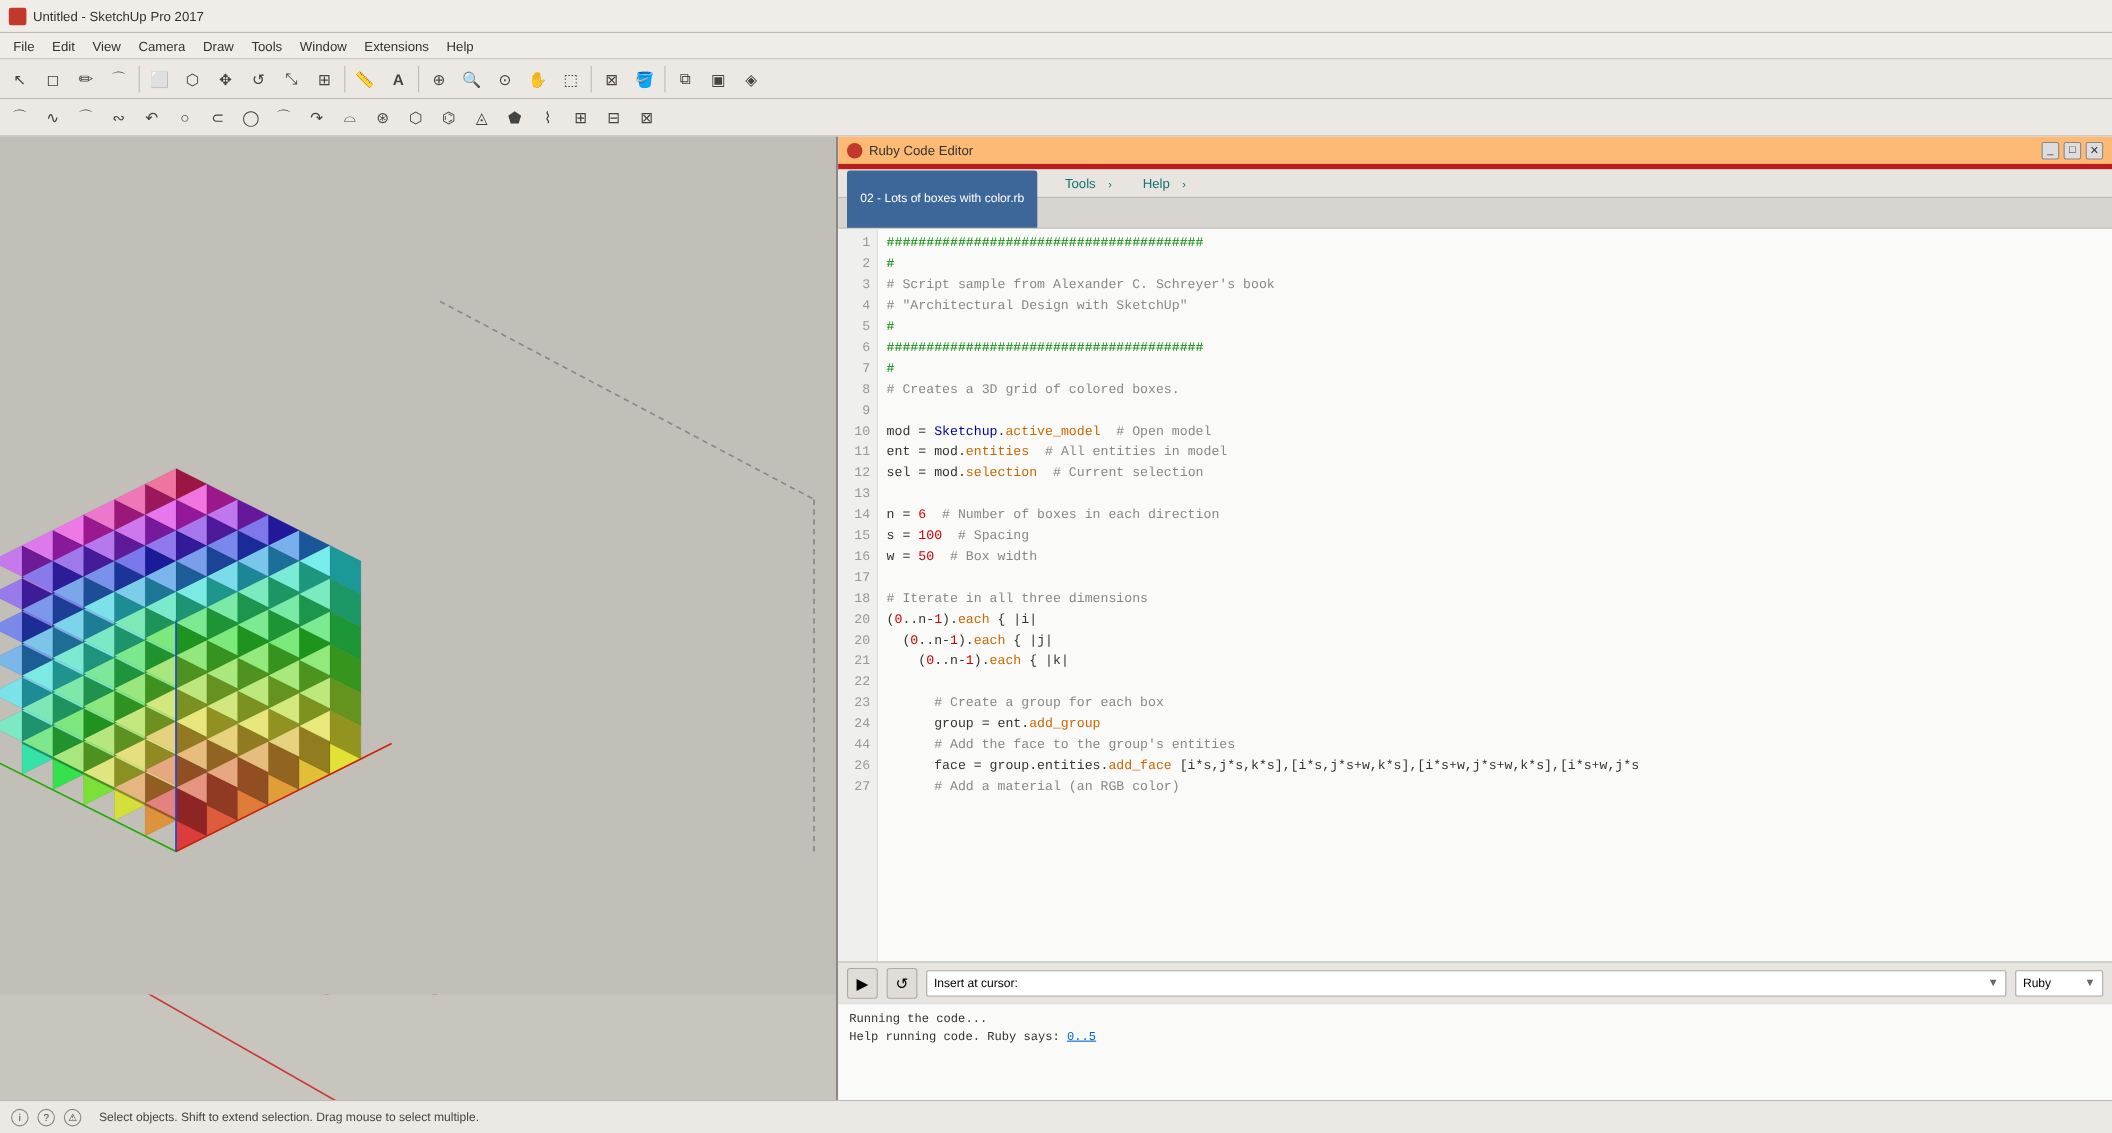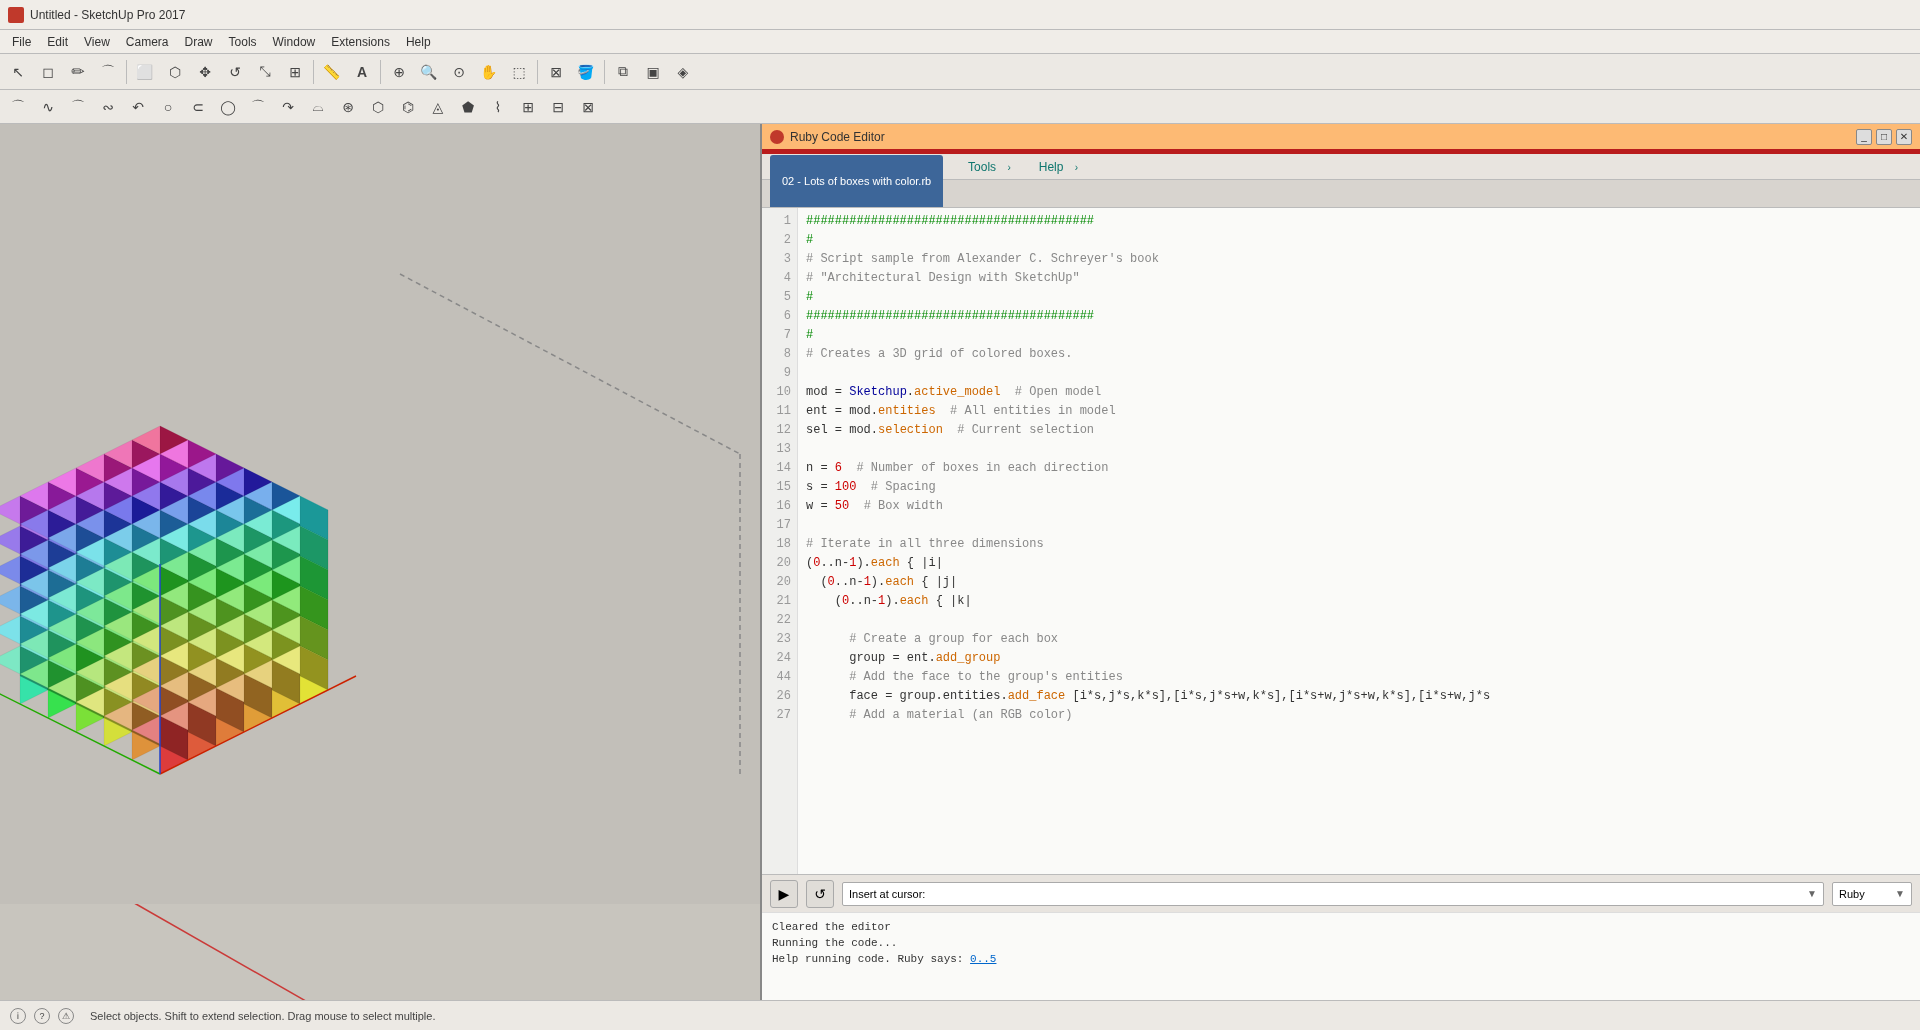--- a/index.html
+++ b/index.html
@@ -1151,21 +1151,20 @@
           <span>Insert at cursor:</span>
           <span class="insert-arrow">▼</span>
         </div>
         <div class="lang-select">
           <span>Ruby</span>
           <span class="insert-arrow">▼</span>
         </div>
       </div>
 
       <div class="output-console">
-        <div>Cleared the editor</div>
         <div>Running the code...</div>
         <div>
           <span>Help running code. Ruby says: </span><span class="output-link">0..5</span>
         </div>
       </div>
     </div>
 
   </div>
 
   <div class="app-status-bar">

